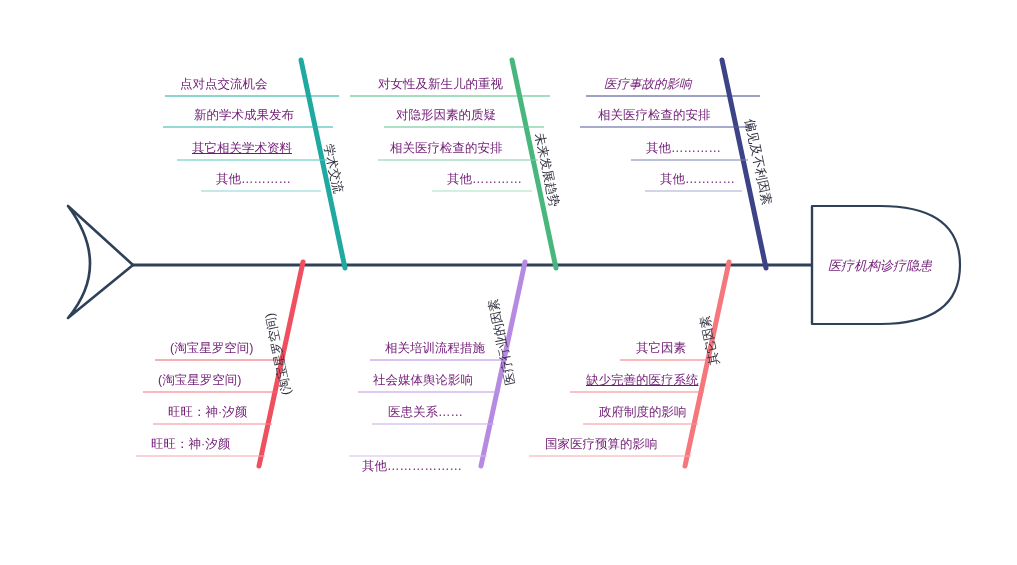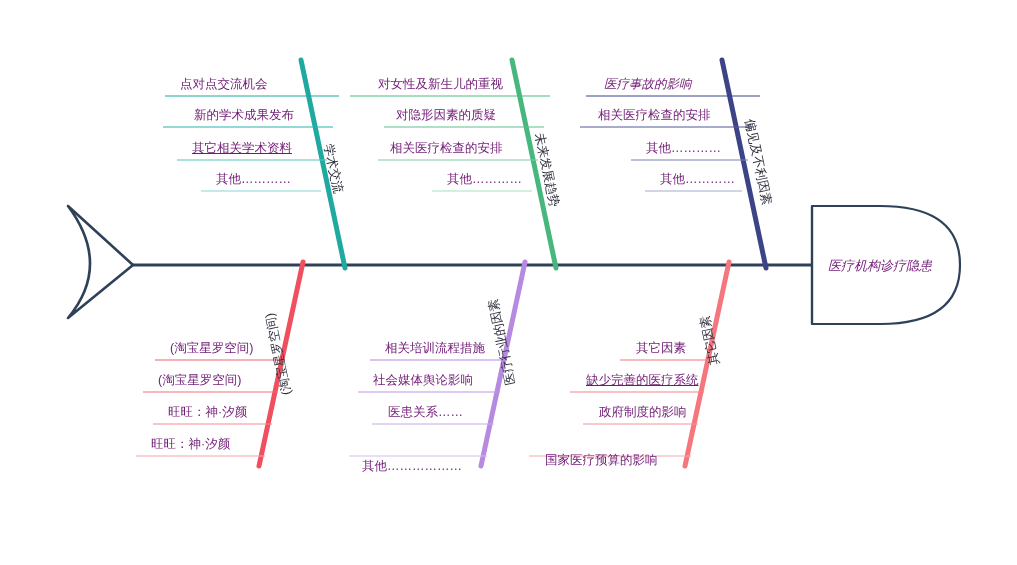--- a/index.html
+++ b/index.html
@@ -127,15 +127,15 @@
   <div class="branch-label" style="left:505px; top:386px; transform:rotate(258deg);">医疗行业的因素</div>
   <div class="txt" style="left:385px; top:342px;">相关培训流程措施</div>
   <div class="txt" style="left:373px; top:374px;">社会媒体舆论影响</div>
   <div class="txt" style="left:388px; top:406px;">医患关系……</div>
   <div class="txt" style="left:362px; top:460px;">其他………………</div>
 
   <div class="branch-label" style="left:709px; top:366px; transform:rotate(258deg);">其它因素</div>
   <div class="txt" style="left:636px; top:342px;">其它因素</div>
   <div class="txt" style="left:586px; top:374px;text-decoration:underline;">缺少完善的医疗系统</div>
   <div class="txt" style="left:599px; top:406px;">政府制度的影响</div>
-  <div class="txt" style="left:545px; top:438px;margin-top:16px;">国家医疗预算的影响</div>
+  <div class="txt" style="left:545px; top:438px;">国家医疗预算的影响</div>
 
 </div>
 
 </body></html>

